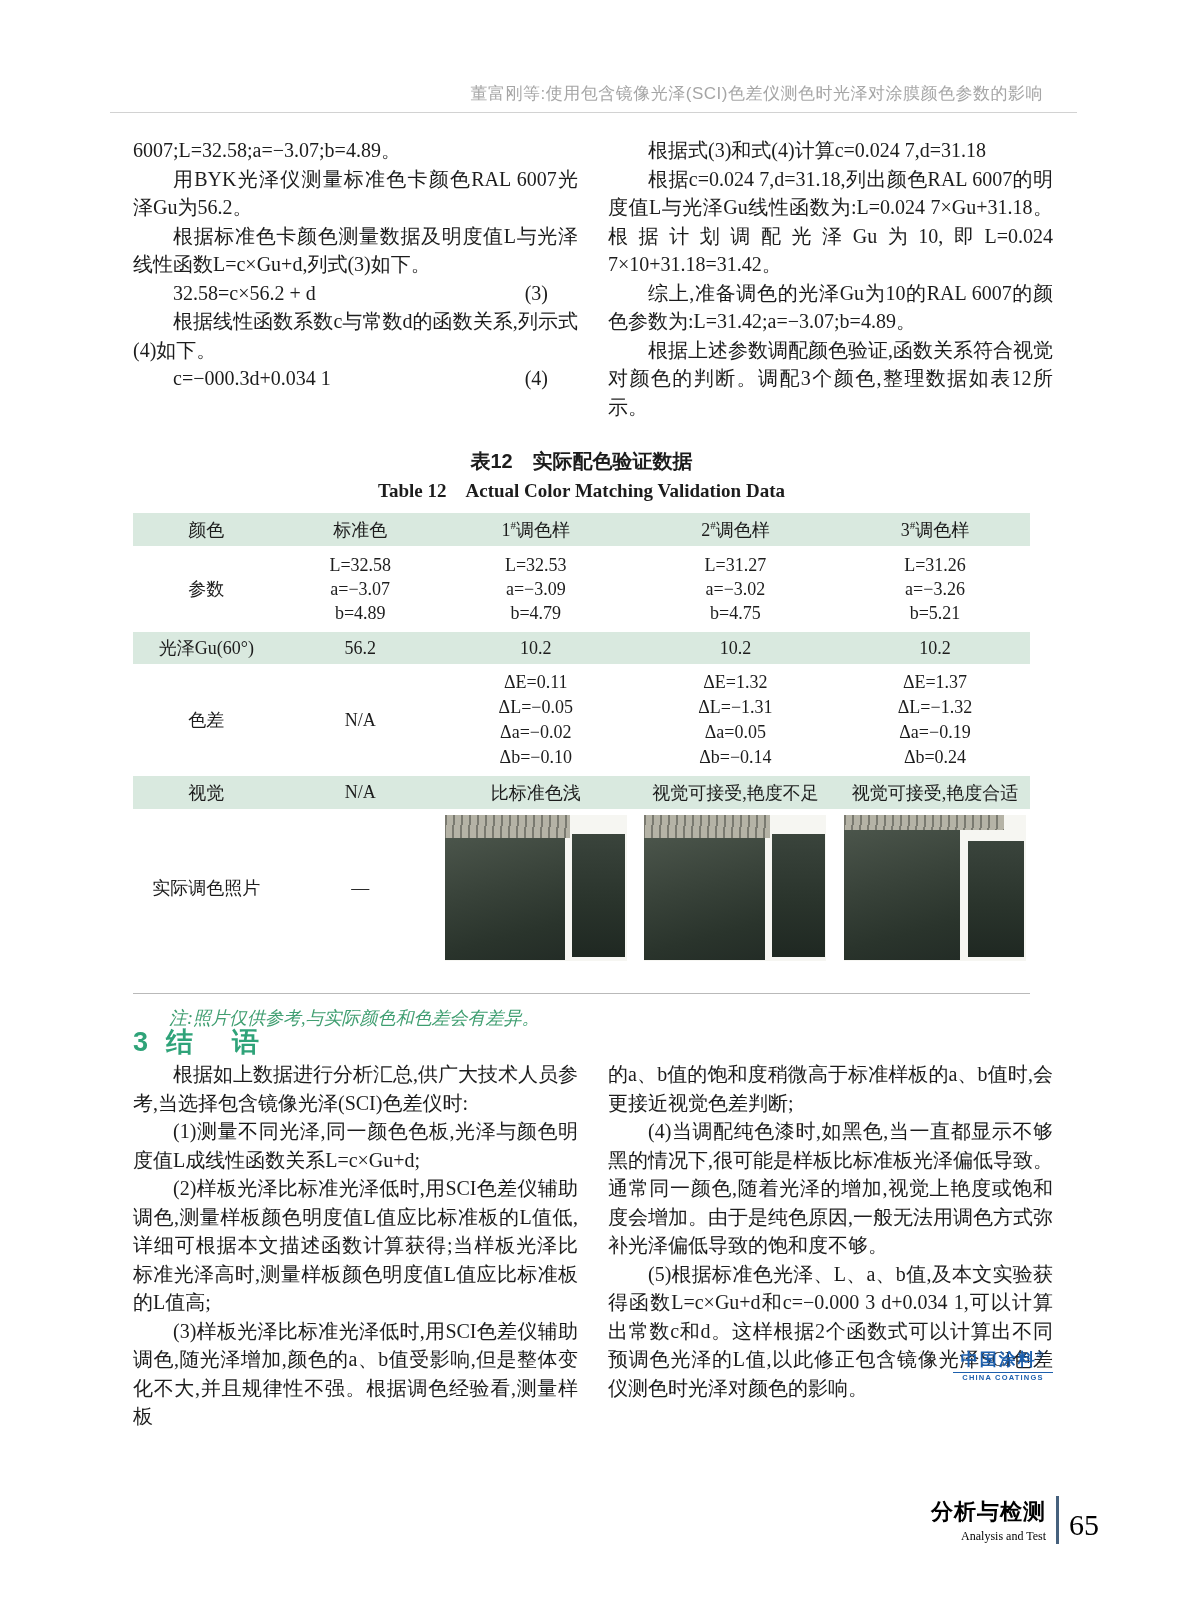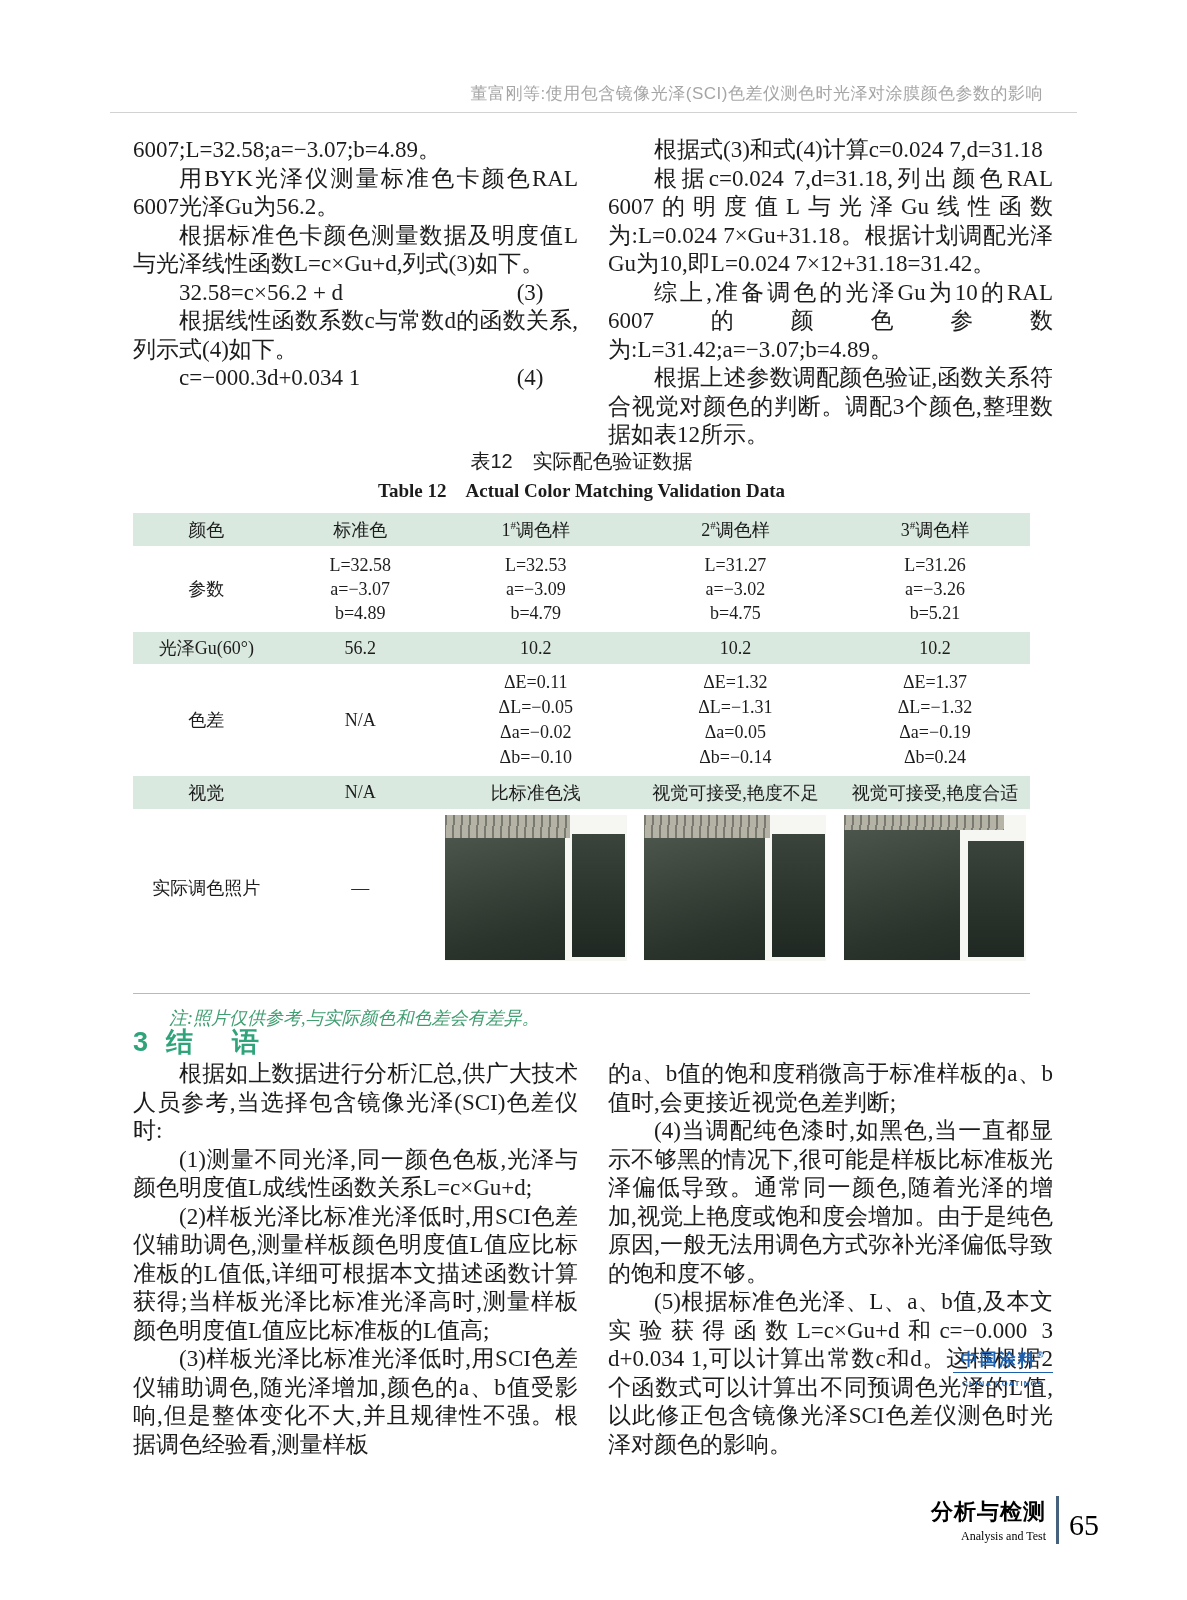--- a/index.html
+++ b/index.html
@@ -6,29 +6,29 @@
   .page{position:relative;width:1187px;height:1600px;background:#ffffff;overflow:hidden;
         font-family:"Liberation Serif","DejaVu Serif",serif;color:#1c1c1c;}
 
   
   .running-head{position:absolute;top:82px;right:144px;font-size:17px;color:#a6a6a6;
                 font-family:"Liberation Sans","DejaVu Sans",sans-serif;letter-spacing:.5px;}
   .head-rule{position:absolute;top:112px;left:110px;right:110px;height:1px;background:#d2d2d2;}
 
   
   .intro{position:absolute;top:136px;left:133px;width:920px;display:flex;gap:30px;}
-  .col{width:445px;font-size:23px;line-height:28.5px;text-align:justify;}
+  .col{width:445px;font-size:20px;line-height:28.5px;text-align:justify;}
   .para{margin:0;}
   .para.indent{text-indent:2em;}
   .equation{display:flex;padding-left:2em;}
   .equation .num{margin-left:auto;padding-right:1.5em;}
 
   
   .table-block{position:absolute;top:448px;left:133px;width:897px;}
-  .tbl-title-zh{text-align:center;font-size:20px;font-weight:normal;
+  .tbl-title-zh{text-align:center;font-size:20px;font-weight:bold;
                 font-family:"Liberation Sans","DejaVu Sans",sans-serif;}
   .tbl-title-en{text-align:center;font-size:19px;font-weight:bold;margin-top:3px;}
   table.data{border-collapse:collapse;width:100%;margin-top:9px;font-size:18px;}
   table.data td,table.data th{padding:0 4px;text-align:center;vertical-align:middle;font-weight:normal;}
   tr.band{background:#d9e9df;}
   tr.hdr th{height:33px;font-size:18px;}
   tr.hdr sup{font-size:11px;}
   tr.param td{height:86px;line-height:24px;}
   tr.gloss td{height:32px;}
   tr.diff td{height:112px;line-height:25px;}
@@ -58,21 +58,21 @@
                font-family:"Liberation Sans","DejaVu Sans",sans-serif;letter-spacing:6px;}
   .sec-heading .no{margin-right:18px;letter-spacing:0;}
   .conc-cols{display:flex;gap:30px;}
 
   
   .logo{position:absolute;top:1348px;left:953px;width:100px;text-align:center;
         font-family:"Liberation Sans","DejaVu Sans",sans-serif;color:#1c5fad;}
   .logo .zh{font-size:17px;font-weight:bold;letter-spacing:2px;}
   .logo .reg{font-size:9px;vertical-align:super;}
   .logo .en{font-size:7.5px;letter-spacing:1.2px;font-weight:bold;border-top:1.5px solid #1c5fad;
-            margin-top:1px;padding-top:6px;}
+            margin-top:1px;padding-top:0;}
 
   
   .footer{position:absolute;top:1496px;right:88px;display:flex;align-items:center;color:#000000;}
   .footer .labels{text-align:right;padding-right:10px;}
   .footer .zh{font-size:22px;font-weight:bold;font-family:"Liberation Sans","DejaVu Sans",sans-serif;letter-spacing:1px;}
   .footer .en{font-size:12px;margin-top:2px;}
   .footer .bar{width:3px;height:48px;background:#46617d;}
   .footer .pageno{font-size:30px;padding-left:10px;padding-top:10px;}
 </style>
 </head>
@@ -93,21 +93,21 @@
         <span class="num">(3)</span>
       </div>
       <p class="para indent">根据线性函数系数c与常数d的函数关系,列示式(4)如下。</p>
       <div class="equation">
         <span>c=−000.3d+0.034 1</span>
         <span class="num">(4)</span>
       </div>
     </div>
     <div class="col">
       <p class="para indent">根据式(3)和式(4)计算c=0.024 7,d=31.18</p>
-      <p class="para indent">根据c=0.024 7,d=31.18,列出颜色RAL 6007的明度值L与光泽Gu线性函数为:L=0.024 7×Gu+31.18。根据计划调配光泽Gu为10,即L=0.024 7×12+31.18=31.42。</p>
+      <p class="para indent">根据c=0.024 7,d=31.18,列出颜色RAL 6007的明度值L与光泽Gu线性函数为:L=0.024 7×Gu+31.18。根据计划调配光泽Gu为10,即L=0.024 7×10+31.18=31.42。</p>
       <p class="para indent">综上,准备调色的光泽Gu为10的RAL 6007的颜色参数为:L=31.42;a=−3.07;b=4.89。</p>
       <p class="para indent">根据上述参数调配颜色验证,函数关系符合视觉对颜色的判断。调配3个颜色,整理数据如表12所示。</p>
     </div>
   </div>
 
   <div class="table-block">
     <div class="tbl-title-zh">表12　实际配色验证数据</div>
     <div class="tbl-title-en">Table 12　Actual Color Matching Validation Data</div>
 
     <table class="data">

